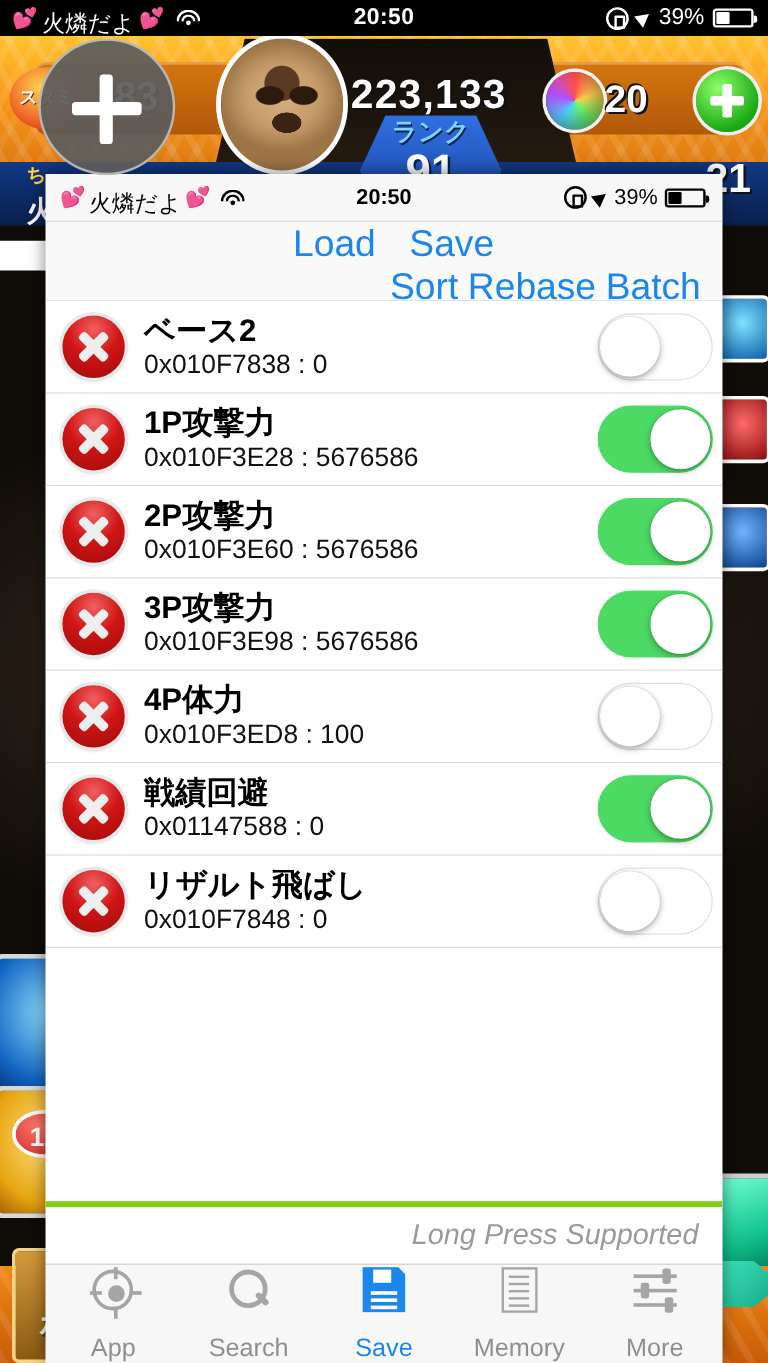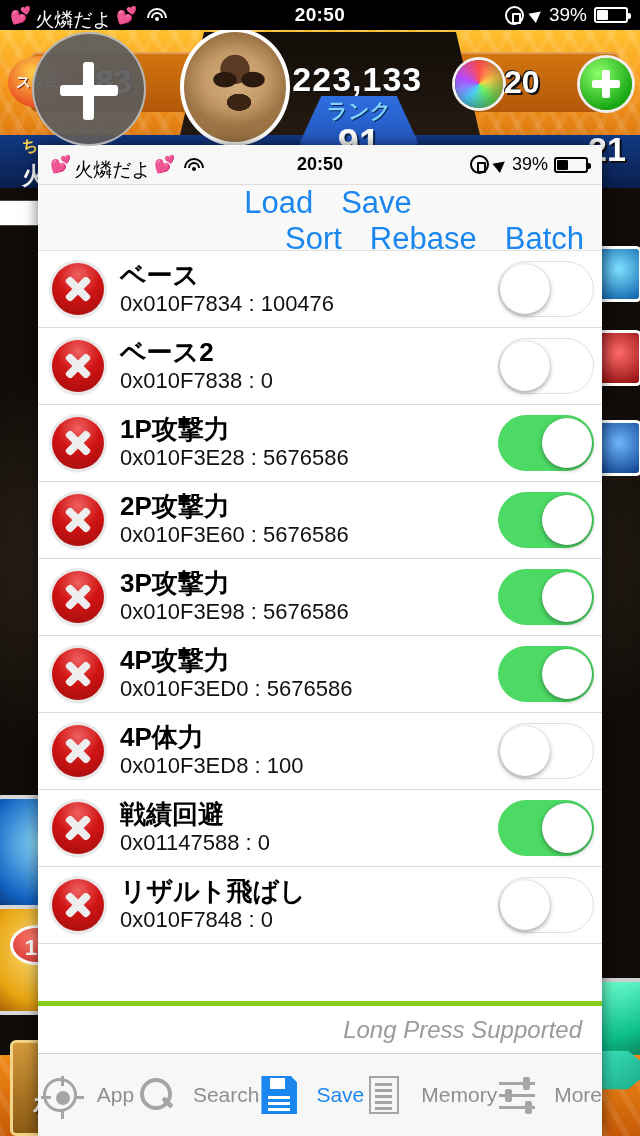--- a/index.html
+++ b/index.html
@@ -253,21 +253,21 @@
     height:66px; background:#f9f9f9;
     display:flex; align-items:center;
     border-bottom:1px solid #e2e2e2;
     flex-direction:column;
   }
   .tb-btn{
     color:#1c86ef; font-size:31px; background:none; border:none; cursor:pointer;
     font-family:inherit; padding:0;
   }
   #tb-left{ display:flex; gap:28px; padding-left:16px; }
-  #tb-right{ display:flex; gap:28px; margin-left:auto; padding-right:18px; }
+  #tb-right{ display:flex; gap:8px; margin-left:auto; padding-right:18px; }
 
   #entry-list{ flex:1; overflow:hidden; background:#fff; }
   .entry{
     height:77px; display:flex; align-items:center;
     border-bottom:1px solid #dcdcdc; padding-left:14px; position:relative;
   }
   .del-btn{
     width:52px; height:52px; border-radius:50%; flex:0 0 52px; position:relative;
     background:radial-gradient(circle at 50% 22%, #f06060 0%, #d01414 46%, #a00c0c 100%);
     box-shadow:0 0 0 3px #e9e9e9, 0 2px 3px rgba(0,0,0,.3);
@@ -302,21 +302,21 @@
     padding-right:20px; border-top:5px solid #84cc16;
     background:#fff;
   }
   #panel-footer span{ font-size:24px; font-style:italic; color:#9a9a9a; }
 
   #tabbar{
     height:83px; background:#f7f7f7; border-top:1px solid #cfcfcf;
     display:flex; align-items:stretch;
   }
   .tab{
-    flex:1; display:flex; flex-direction:row; align-items:center; justify-content:center;
+    flex:1; display:flex; flex-direction:column; align-items:center; justify-content:center;
     gap:17px; cursor:pointer;
   }
   .tab .lbl{ font-size:21px; color:#8e8e93; }
   .tab.active .lbl{ color:#1c86ef; }
   .tab-ic{ width:40px; height:40px; position:relative; }
 
   
   .ic-target{ border:3px solid #a5a5a5; border-radius:50%; width:34px; height:34px; margin:3px;}
   .ic-target:before{ content:""; position:absolute; left:10px; top:10px; width:14px; height:14px;
     border-radius:50%; background:#a5a5a5;}
@@ -450,30 +450,20 @@
         <button class="tb-btn">Sort</button>
         <button class="tb-btn">Rebase</button>
         <button class="tb-btn">Batch</button>
       </div>
   </div>
 
   <div id="entry-list">
       <div class="entry">
         <div class="del-btn"></div>
         <div class="entry-text">
-          <div class="entry-title">ベース</div>
-          <div class="entry-sub">0x010F7834 : 100476</div>
-        </div>
-        <div class="switch off">
-          <div class="knob"></div>
-        </div>
-      </div>
-      <div class="entry">
-        <div class="del-btn"></div>
-        <div class="entry-text">
           <div class="entry-title">ベース2</div>
           <div class="entry-sub">0x010F7838 : 0</div>
         </div>
         <div class="switch off">
           <div class="knob"></div>
         </div>
       </div>
       <div class="entry">
         <div class="del-btn"></div>
         <div class="entry-text">
@@ -492,30 +482,20 @@
         </div>
         <div class="switch on">
           <div class="knob"></div>
         </div>
       </div>
       <div class="entry">
         <div class="del-btn"></div>
         <div class="entry-text">
           <div class="entry-title">3P攻撃力</div>
           <div class="entry-sub">0x010F3E98 : 5676586</div>
-        </div>
-        <div class="switch on">
-          <div class="knob"></div>
-        </div>
-      </div>
-      <div class="entry">
-        <div class="del-btn"></div>
-        <div class="entry-text">
-          <div class="entry-title">4P攻撃力</div>
-          <div class="entry-sub">0x010F3ED0 : 5676586</div>
         </div>
         <div class="switch on">
           <div class="knob"></div>
         </div>
       </div>
       <div class="entry">
         <div class="del-btn"></div>
         <div class="entry-text">
           <div class="entry-title">4P体力</div>
           <div class="entry-sub">0x010F3ED8 : 100</div>

